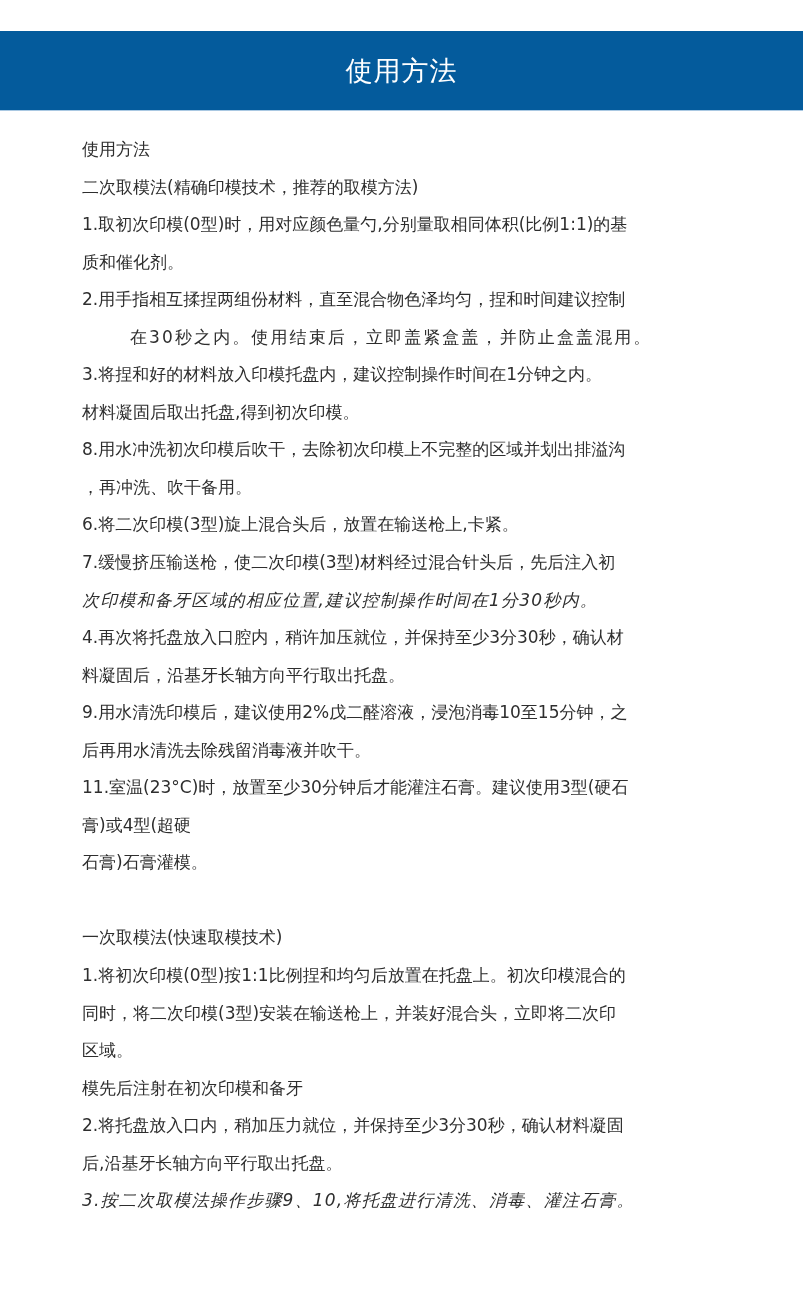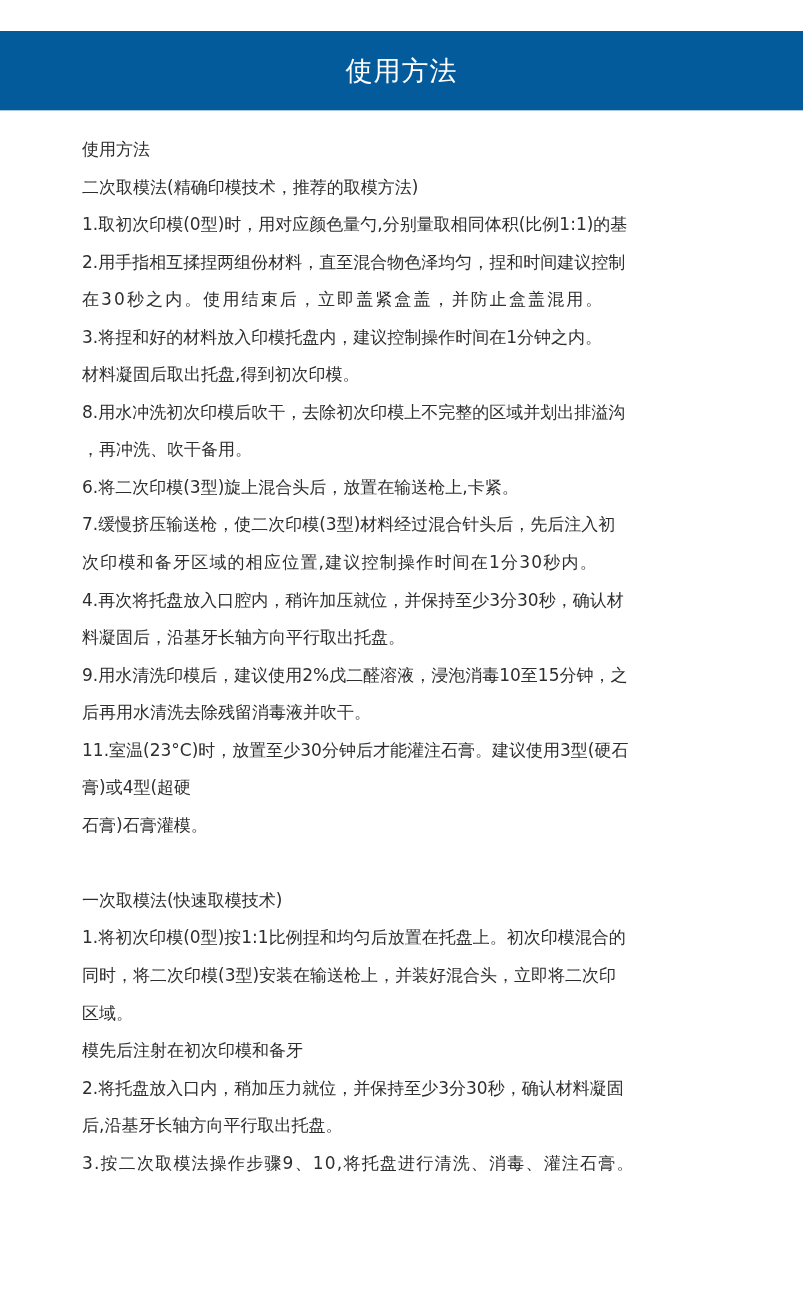--- a/index.html
+++ b/index.html
@@ -41,41 +41,44 @@
       font-size: 17px;
     }
     .line {
       height: 37.55px;
       line-height: 37.55px;
       white-space: nowrap;
       overflow: visible;
     }
     .line.spaced {
       letter-spacing: 2.1px;
+      margin-left: 48px;
     }
     .line.spaced-sm {
       letter-spacing: 1.2px;
+      font-style: italic;
     }
     .blank {
       height: 37.55px;
     }
   </style>
 </head>
 <body>
 
 <div class="banner">
   <span class="banner-title">使用方法</span>
 </div>
 
 <div class="content">
   <div class="line">使用方法</div>
 
   <div>
     <div class="line">二次取模法(精确印模技术，推荐的取模方法)</div>
     <div class="line">1.取初次印模(0型)时，用对应颜色量勺,分别量取相同体积(比例1:1)的基</div>
+    <div class="line">质和催化剂。</div>
     <div class="line">2.用手指相互揉捏两组份材料，直至混合物色泽均匀，捏和时间建议控制</div>
     <div class="line spaced">在30秒之内。使用结束后，立即盖紧盒盖，并防止盒盖混用。</div>
     <div class="line">3.将捏和好的材料放入印模托盘内，建议控制操作时间在1分钟之内。</div>
     <div class="line">材料凝固后取出托盘,得到初次印模。</div>
     <div class="line">8.用水冲洗初次印模后吹干，去除初次印模上不完整的区域并划出排溢沟</div>
     <div class="line">，再冲洗、吹干备用。</div>
     <div class="line">6.将二次印模(3型)旋上混合头后，放置在输送枪上,卡紧。</div>
     <div class="line">7.缓慢挤压输送枪，使二次印模(3型)材料经过混合针头后，先后注入初</div>
     <div class="line spaced-sm">次印模和备牙区域的相应位置,建议控制操作时间在1分30秒内。</div>
     <div class="line">4.再次将托盘放入口腔内，稍许加压就位，并保持至少3分30秒，确认材</div>

